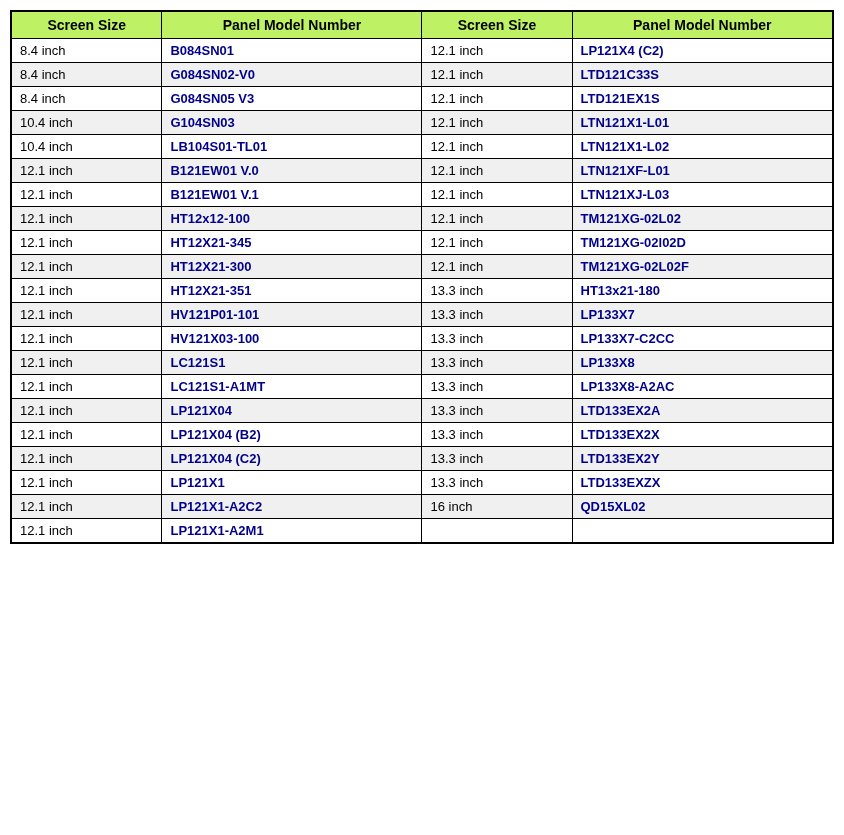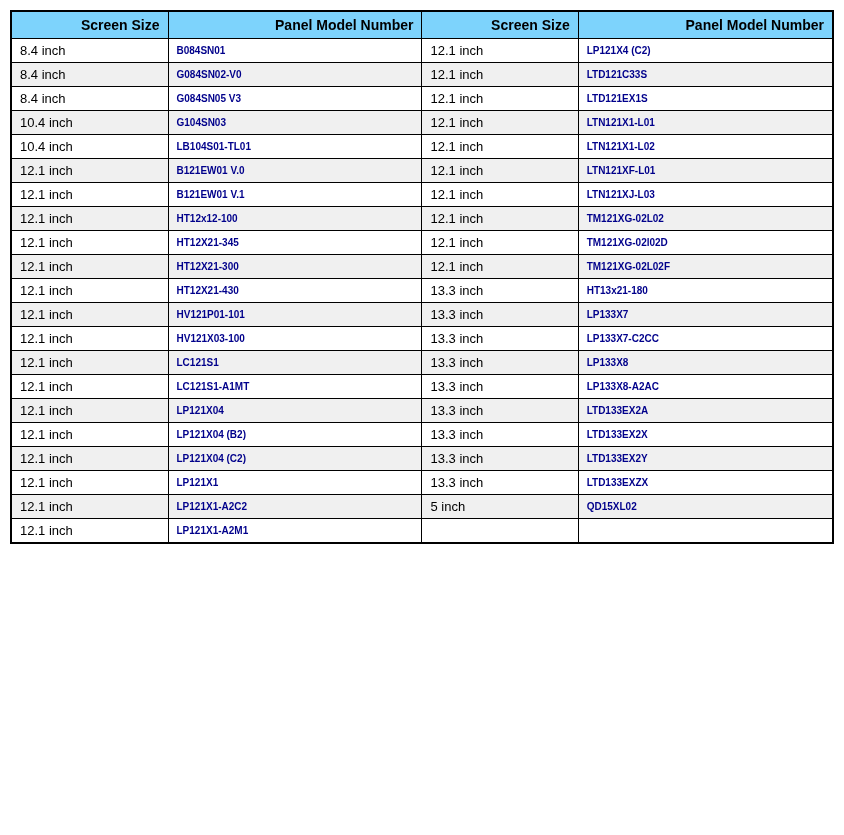--- a/index.html
+++ b/index.html
@@ -18,38 +18,38 @@
     }
     .table-container {
       width: 824px;
     }
     table {
       width: 100%;
       border-collapse: collapse;
       border: 2px solid #000;
     }
     th {
-      background: #7dd3fc;
+      background: #bef264;
       font-weight: bold;
       font-size: 14px;
       color: #000;
-      text-align: right;
-      padding: 5px 8px;
+      text-align: center;
+      padding: 5px 1px;
       border: 1px solid #000;
     }
     td {
       padding: 4px 8px;
       border: 1px solid #000;
       color: #000;
       font-size: 13px;
     }
     td.model {
       color: #00008B;
       font-weight: bold;
-      font-size: 10px;
+      font-size: 13px;
     }
     tr:nth-child(even) {
       background: #f0f0f0;
     }
     tr:nth-child(odd) {
       background: #fff;
     }
     tr.header-row {
       background: #fff !important;
     }
@@ -123,21 +123,21 @@
           <td class="model">TM121XG-02l02D</td>
         </tr>
         <tr>
           <td>12.1 inch</td>
           <td class="model">HT12X21-300</td>
           <td>12.1 inch</td>
           <td class="model">TM121XG-02L02F</td>
         </tr>
         <tr>
           <td>12.1 inch</td>
-          <td class="model">HT12X21-430</td>
+          <td class="model">HT12X21-351</td>
           <td>13.3 inch</td>
           <td class="model">HT13x21-180</td>
         </tr>
         <tr>
           <td>12.1 inch</td>
           <td class="model">HV121P01-101</td>
           <td>13.3 inch</td>
           <td class="model">LP133X7</td>
         </tr>
         <tr>
@@ -178,21 +178,21 @@
         </tr>
         <tr>
           <td>12.1 inch</td>
           <td class="model">LP121X1</td>
           <td>13.3 inch</td>
           <td class="model">LTD133EXZX</td>
         </tr>
         <tr>
           <td>12.1 inch</td>
           <td class="model">LP121X1-A2C2</td>
-          <td>5 inch</td>
+          <td>16 inch</td>
           <td class="model">QD15XL02</td>
         </tr>
         <tr>
           <td>12.1 inch</td>
           <td class="model">LP121X1-A2M1</td>
           <td></td>
           <td></td>
         </tr>
       </tbody>
   </table>

